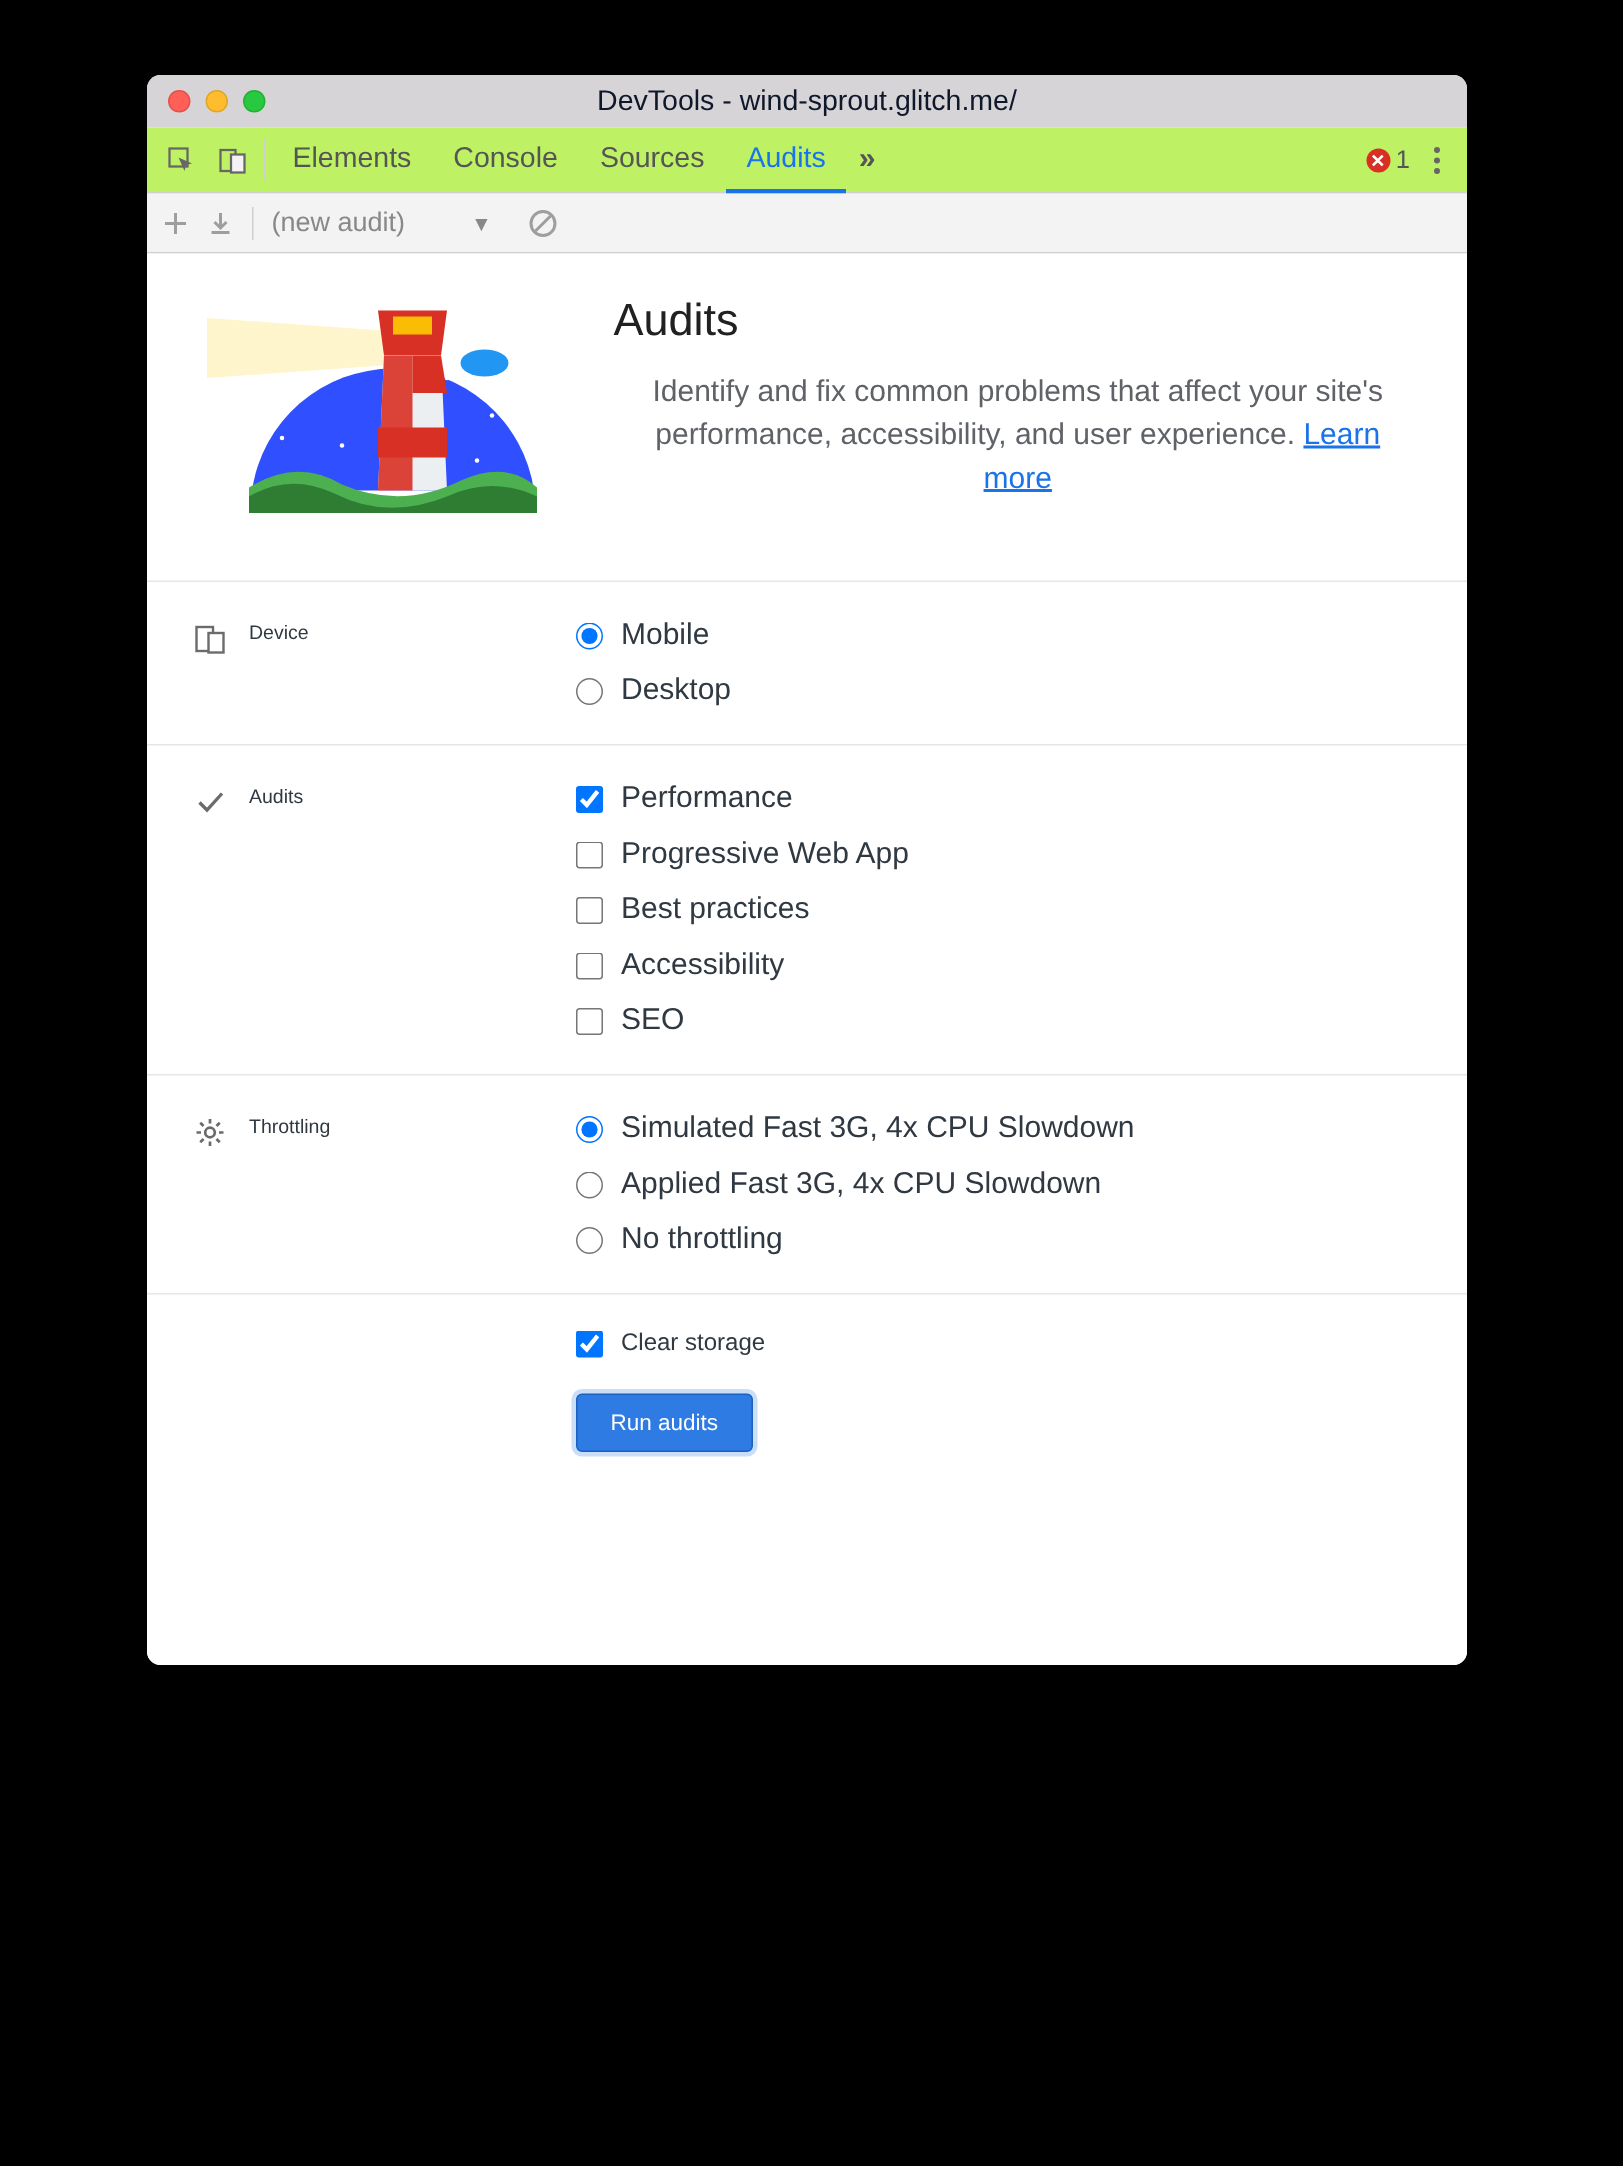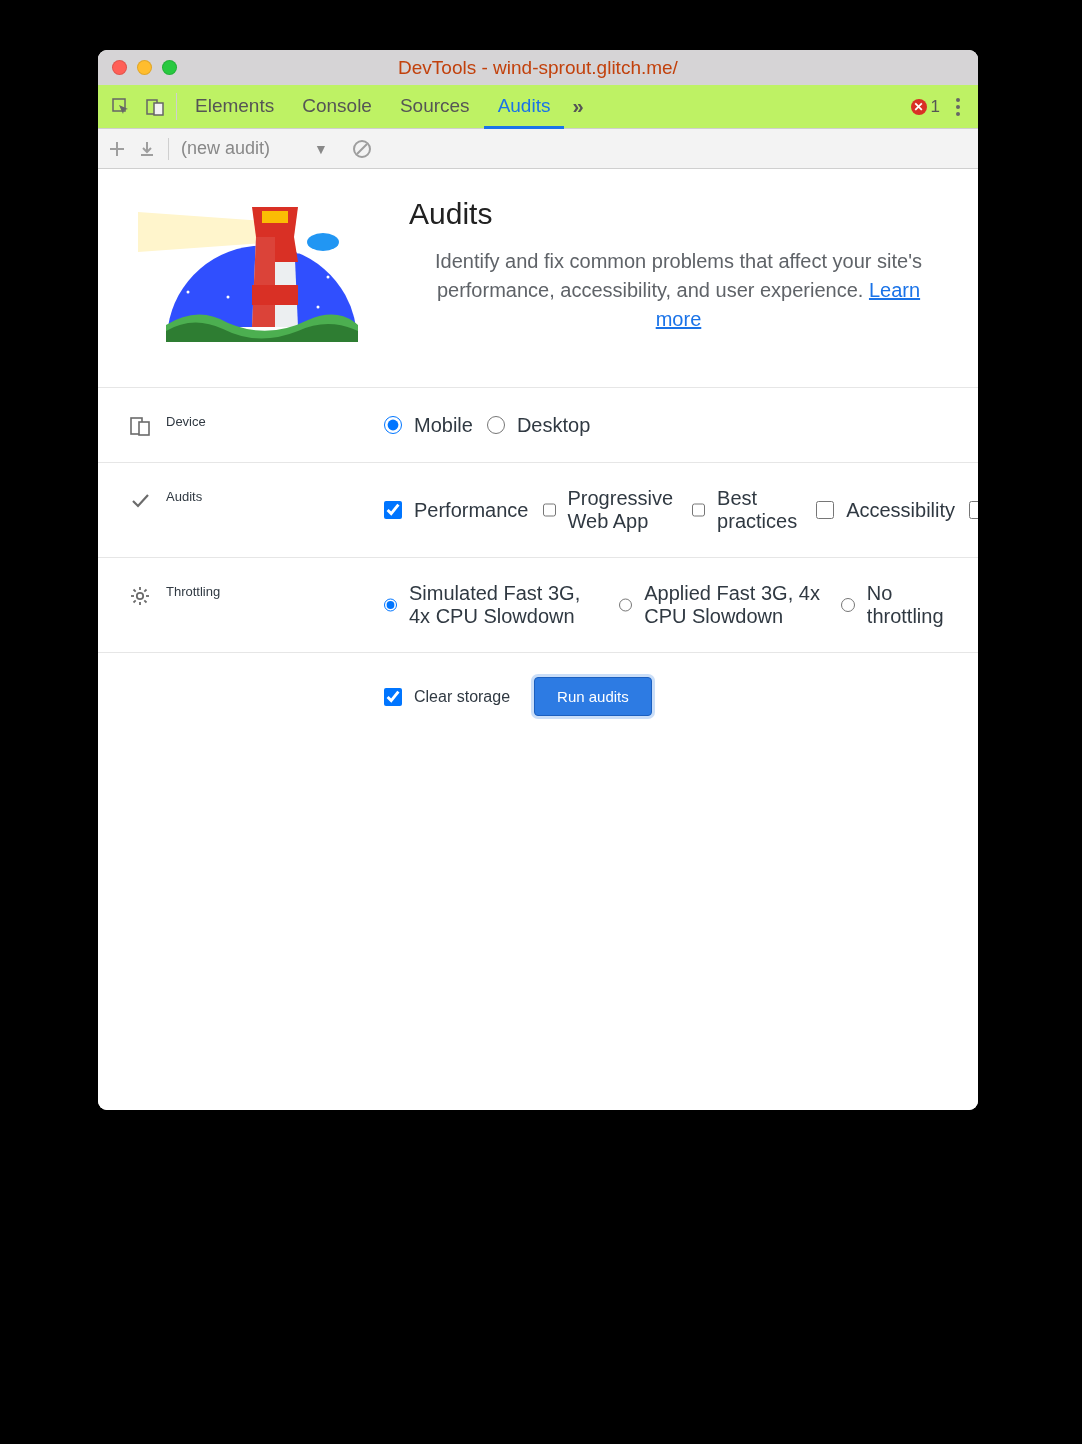--- a/index.html
+++ b/index.html
@@ -32,21 +32,21 @@
     align-items: center;
     position: relative;
   }
   .traffic { display: flex; gap: 10px; padding-left: 14px; }
   .tl { width: 15px; height: 15px; border-radius: 50%; }
   .tl.red { background: #ff5f57; box-shadow: inset 0 0 0 1px rgba(0,0,0,0.12); }
   .tl.yellow { background: #ffbd2e; box-shadow: inset 0 0 0 1px rgba(0,0,0,0.12); }
   .tl.green { background: #28c940; box-shadow: inset 0 0 0 1px rgba(0,0,0,0.12); }
   .titlebar-title {
     position: absolute; left: 0; right: 0; text-align: center;
-    font-size: 19px; color: #c2410c; font-weight: 400;
+    font-size: 19px; color: #0f172a; font-weight: 400;
   }
 
   .tabstrip {
     height: 44px;
     background: #bef264;
     border-bottom: 1px solid #cfcfcf;
     display: flex;
     align-items: stretch;
     padding-left: 6px; padding-right: 6px; text-align: center;
   }
@@ -93,25 +93,25 @@
     display:flex;
     padding: 24px 30px;
     gap: 20px;
   }
   .section-label {
     width: 236px; flex-shrink:0;
     display:flex; align-items:flex-start; gap:14px;
     font-size:13px; color:#303942; padding-top:2px;
   }
   .section-label .icon { width:24px; height:24px; display:flex; align-items:center; justify-content:center; color:#6b6b6b;}
-  .section-options { display:flex; flex-direction:row; gap:14px; font-size:20px; color:#303942; }
+  .section-options { display:flex; flex-direction:column; gap:14px; font-size:20px; color:#303942; }
   .opt { display:flex; align-items:center; gap:12px; }
   .opt input { width:18px; height:18px; margin:0; }
   .run-row { border-top:1px solid #e6e6e6; padding: 24px 30px 40px 30px; display:flex; }
-  .run-col { margin-left: 256px; display:flex; flex-direction:row; gap:24px; }
+  .run-col { margin-left: 256px; display:flex; flex-direction:column; gap:24px; }
   .run-btn {
     align-self:flex-start;
     background: #2d7be3;
     border: 1px solid #1b5fbf;
     color:#fff; font-size:15px; font-weight:500;
     padding: 10px 22px; border-radius:4px;
     box-shadow: 0 0 0 3px rgba(45,123,227,0.25);
     cursor:pointer;
   }
 

